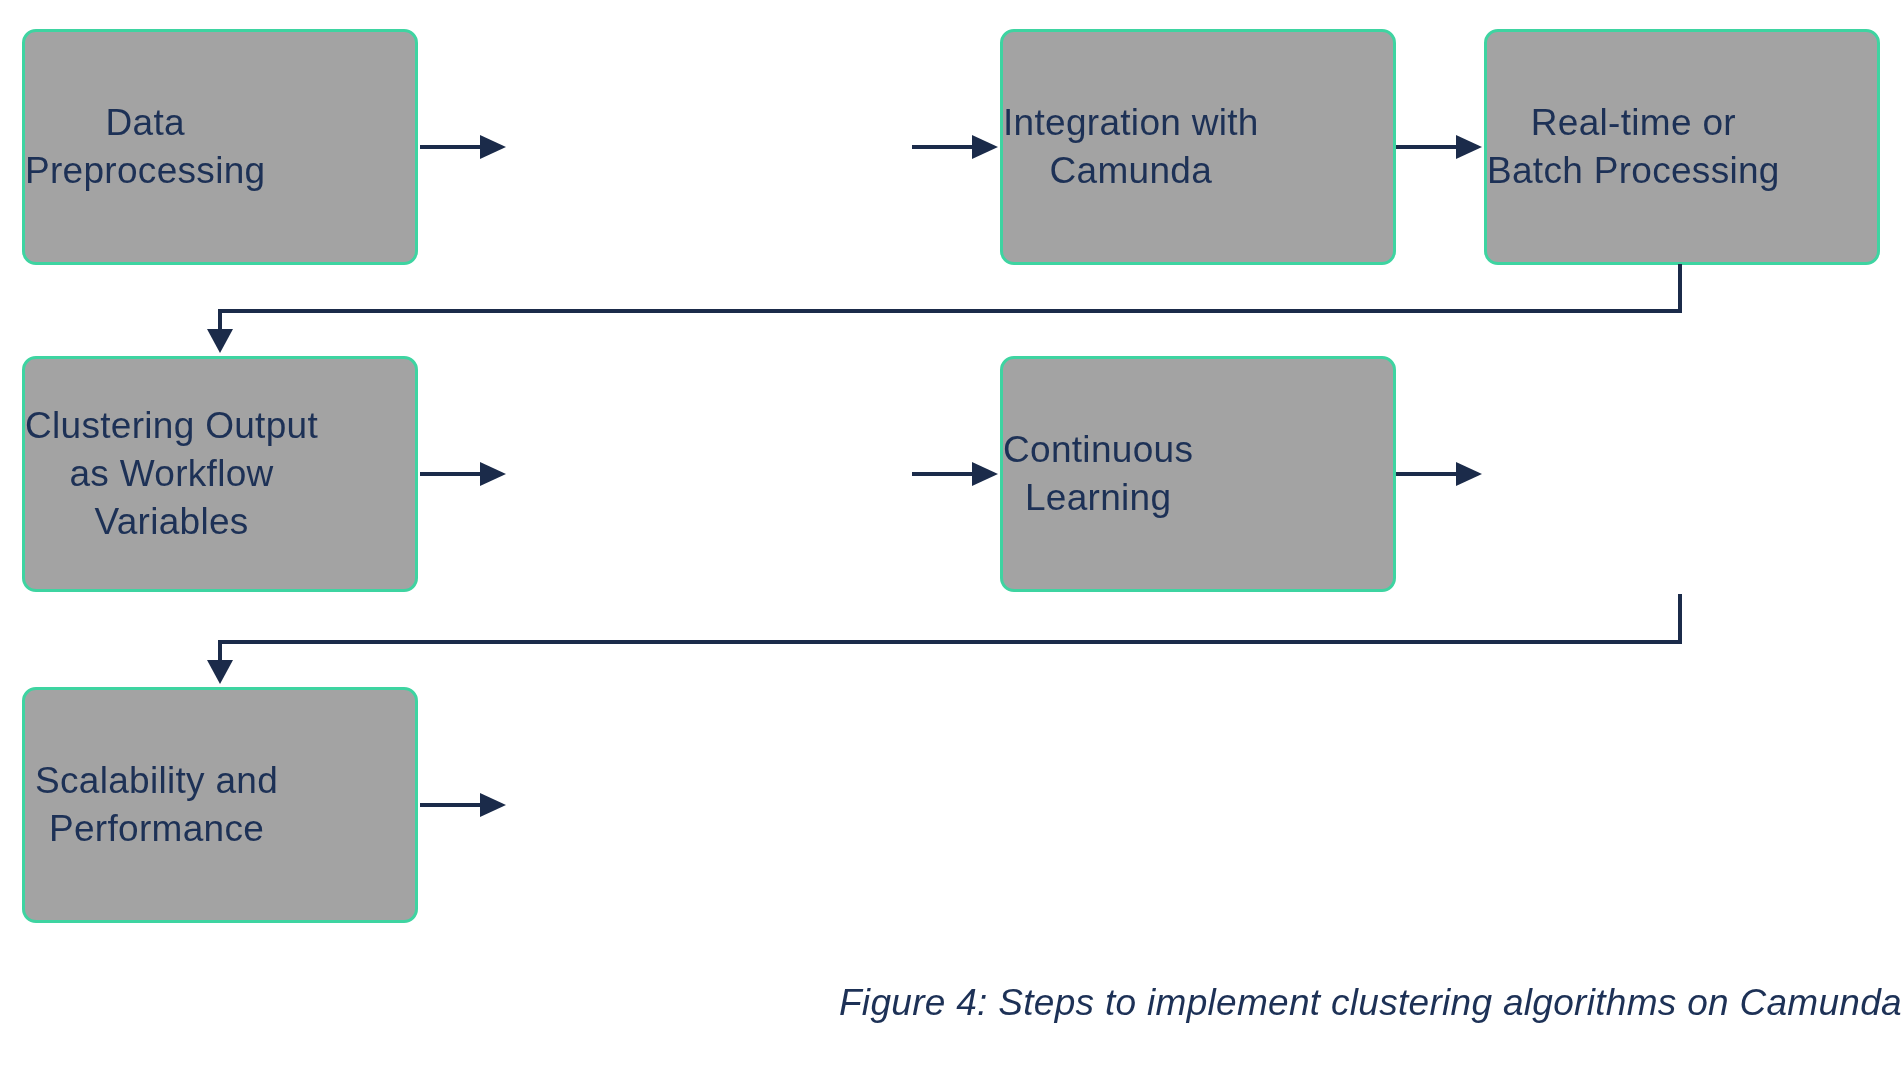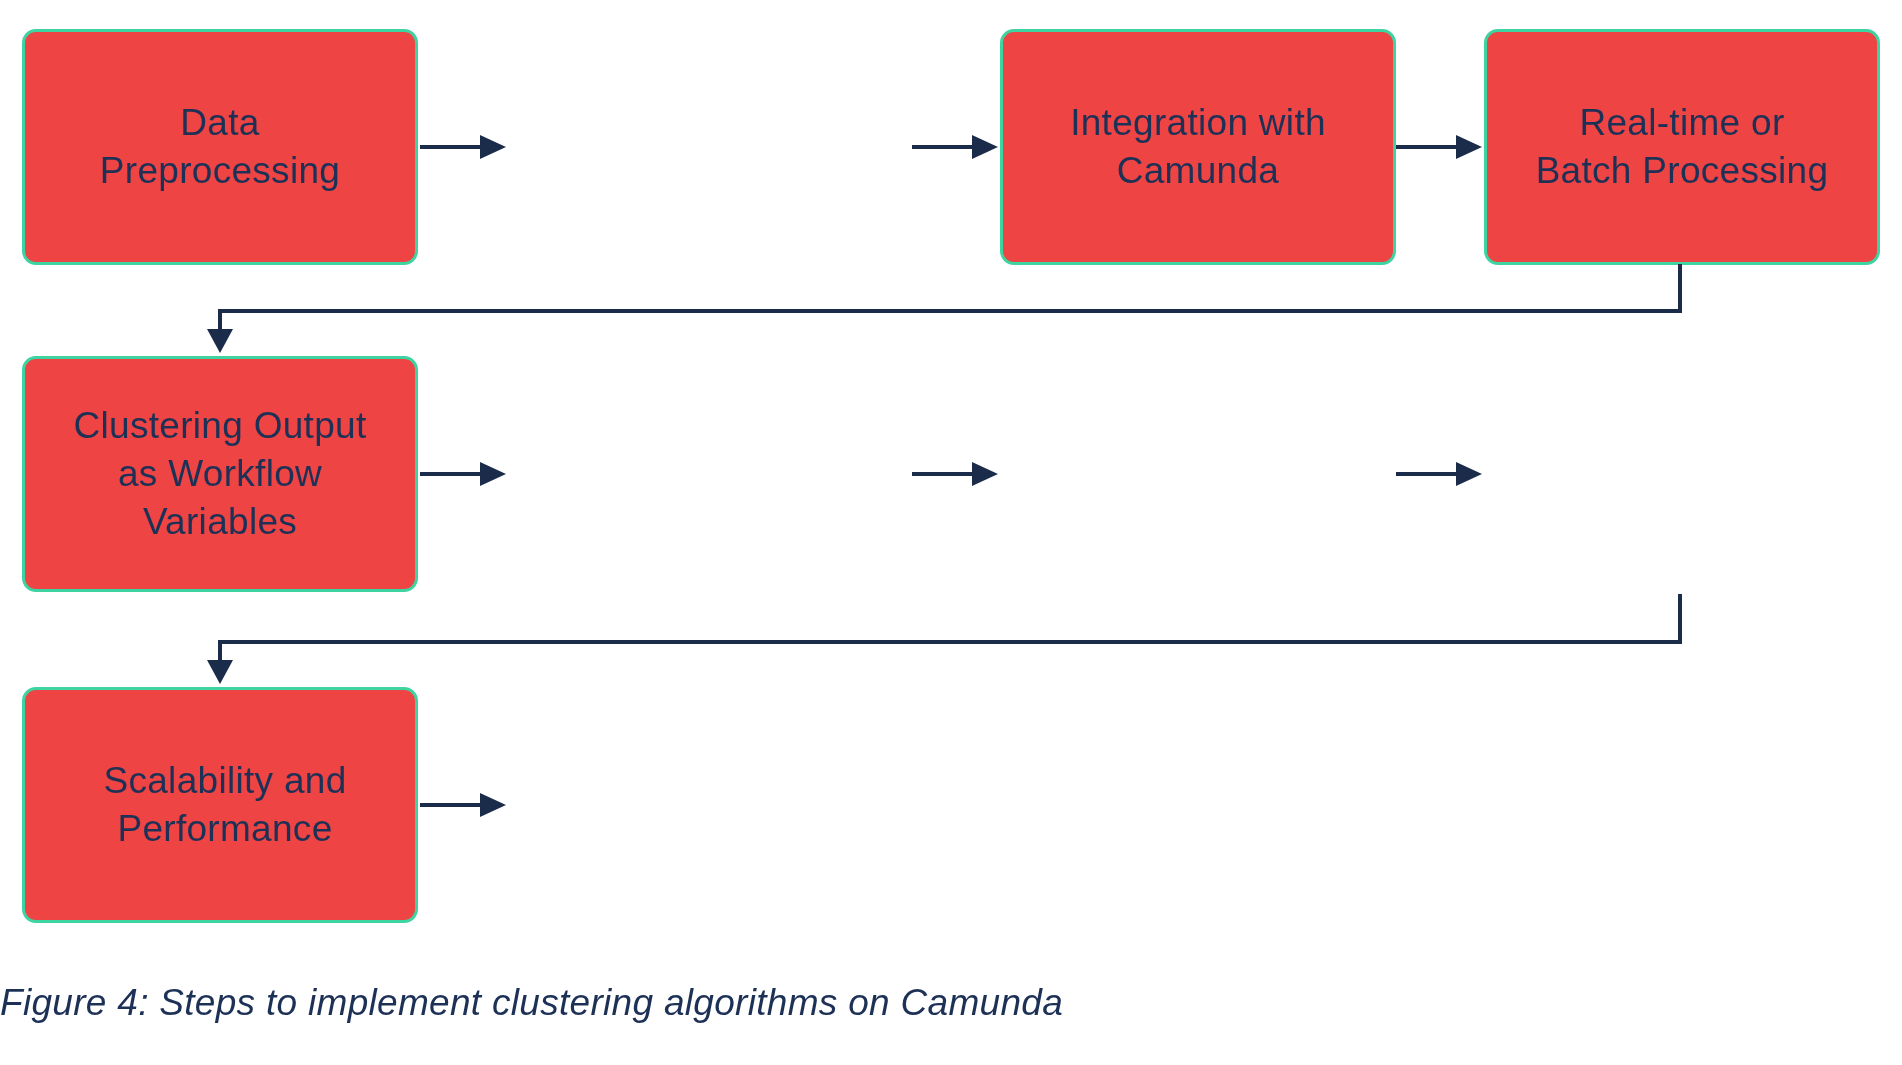--- a/index.html
+++ b/index.html
@@ -14,24 +14,24 @@
     width:1902px;height:1065px;
     font-family:"Liberation Sans", sans-serif;
     position:relative;overflow:hidden;
   }
   .canvas{position:absolute;left:0;top:0;width:1902px;height:1065px;background:var(--bg);}
 
   
   .box{
     position:absolute;
     width:396px;height:236px;
-    background:#ef4444;
+    background:#a3a3a3;
     border:3px solid var(--accent);
     border-radius:14px;
-    display:flex;align-items:center;justify-content:center;
+    display:flex;align-items:center;
     text-align:center;
   }
   .box .lbl{
     color:var(--ink);
     font-size:37px;
     line-height:48px;
     letter-spacing:.3px;
     white-space:pre-line;
   }
   .c1{left:22px;}  .c2{left:508px;}  .c3{left:1000px;}  .c4{left:1484px;}
@@ -66,21 +66,21 @@
   .cn1-hd{left:207px;top:329px;}
   
   .cn2-v1{left:1678px;top:594px;width:4px;height:48px;}
   .cn2-h {left:218px;top:640px;width:1464px;height:4px;}
   .cn2-v2{left:218px;top:640px;width:4px;height:22px;}
   .cn2-hd{left:207px;top:660px;}
 
   
   .caption{
     position:absolute;left:0;top:982px;width:1902px;
-    text-align:left;
+    text-align:right;
     font-style:italic;
     font-size:37px;
     letter-spacing:.3px;
     color:var(--ink);
   }
 </style>
 </head>
 <body>
 
 <div class="canvas">
@@ -121,20 +121,24 @@
 Variables</span>
   </div>
   <div class="arrow-right a-r2 a-g1">
     <span class="shaft"></span>
     <span class="head"></span>
   </div>
   <div class="arrow-right a-r2 a-g2">
     <span class="shaft"></span>
     <span class="head"></span>
   </div>
+  <div class="box c3 r2">
+    <span class="lbl">Continuous
+Learning</span>
+  </div>
   <div class="arrow-right a-r2 a-g3">
     <span class="shaft"></span>
     <span class="head"></span>
   </div>
 
   <div class="seg cn2-v1"></div>
   <div class="seg cn2-h"></div>
   <div class="seg cn2-v2"></div>
   <div class="head-down cn2-hd"></div>
 

